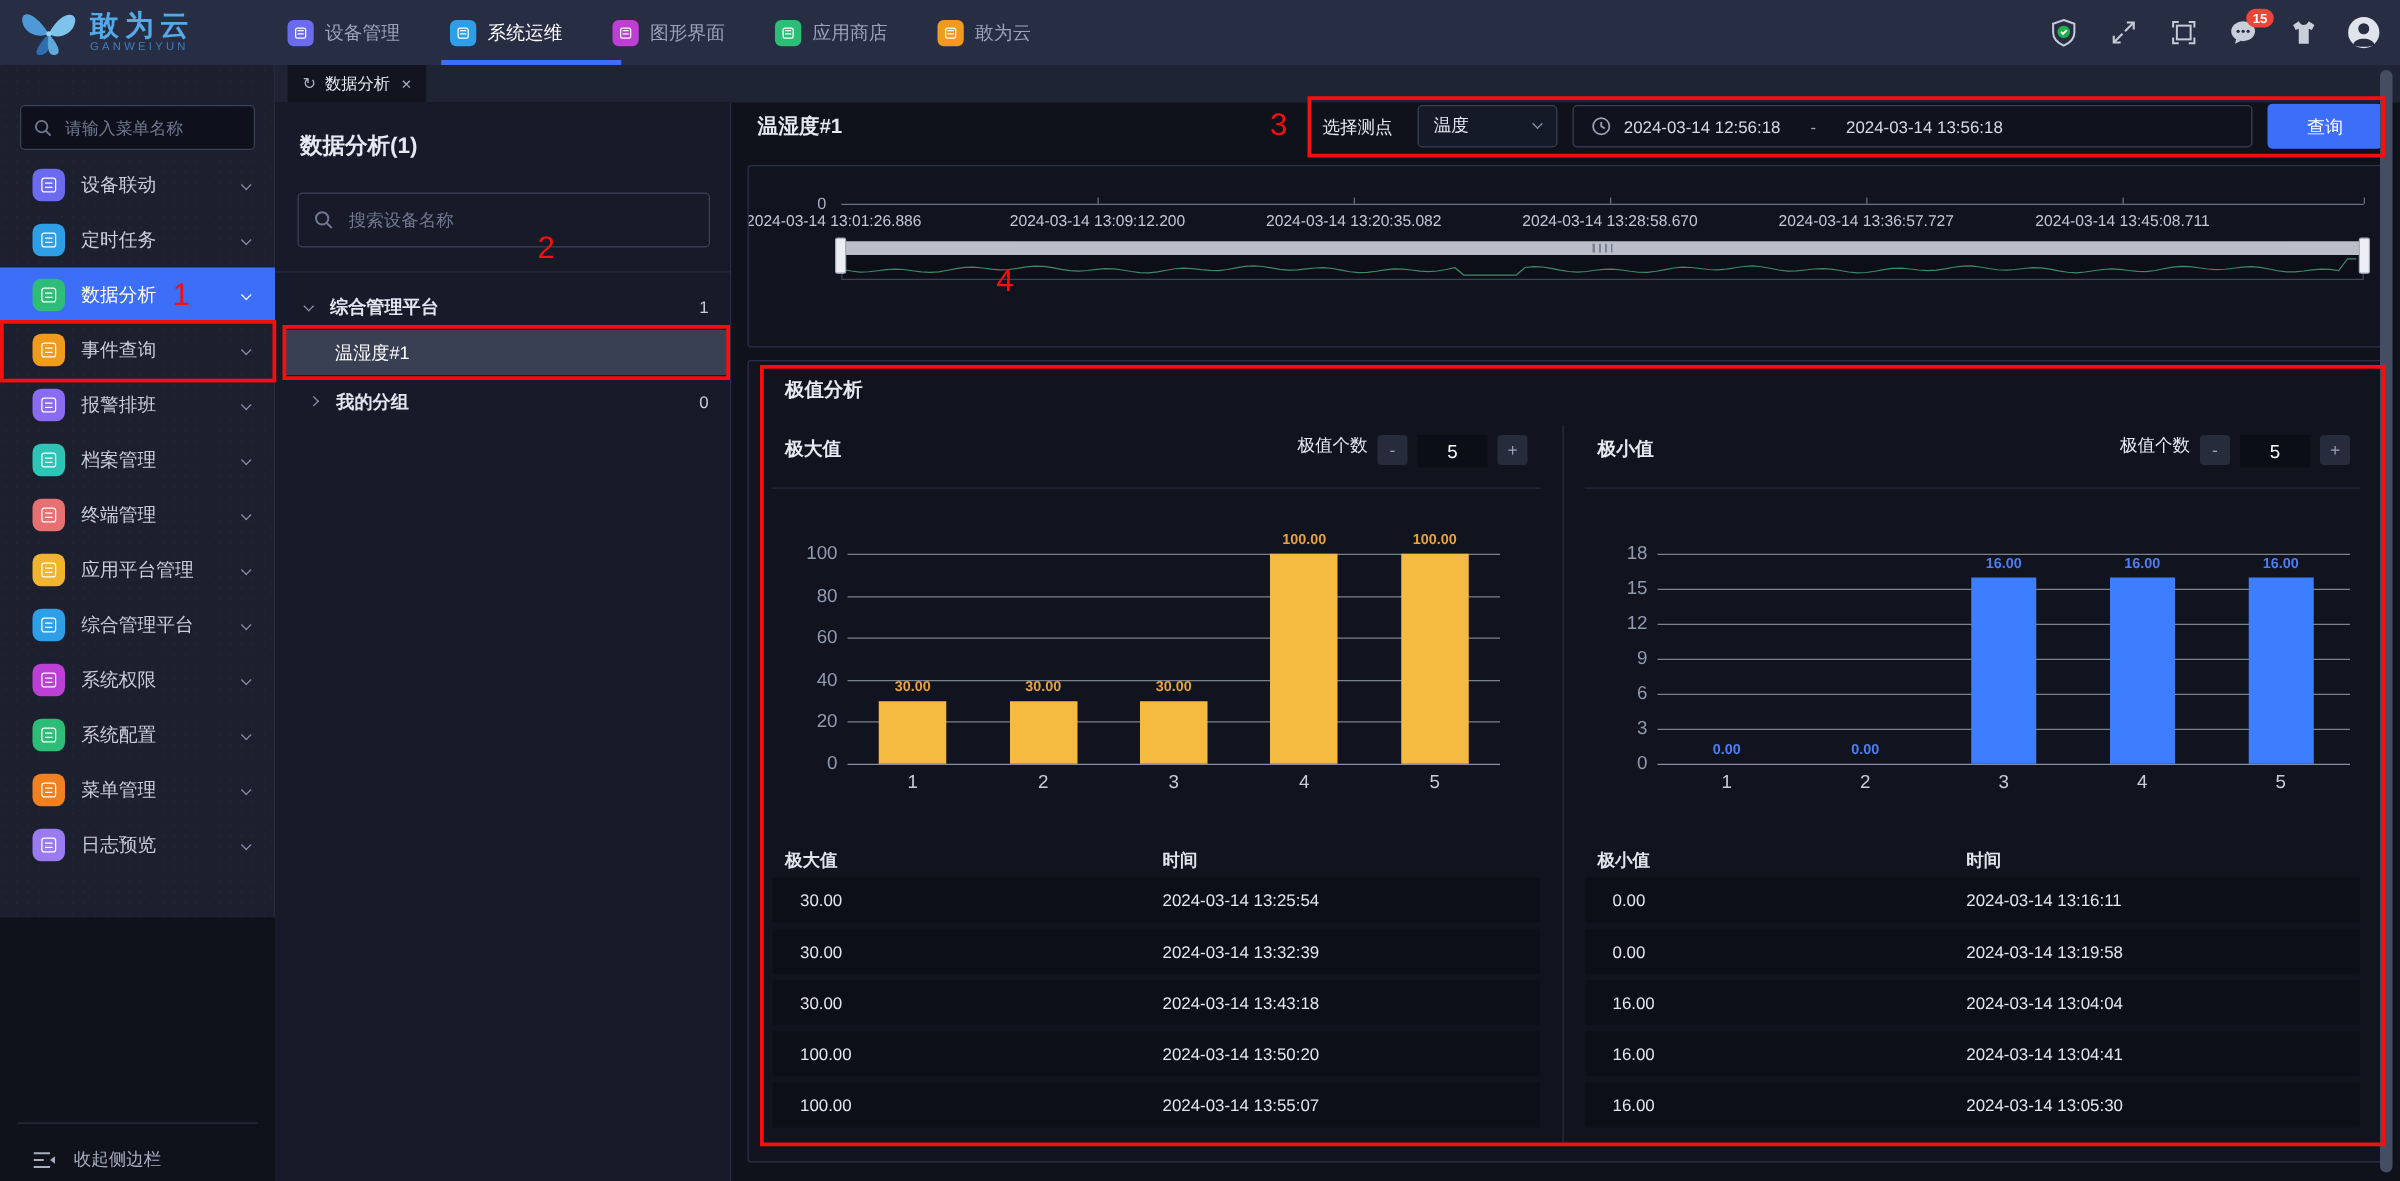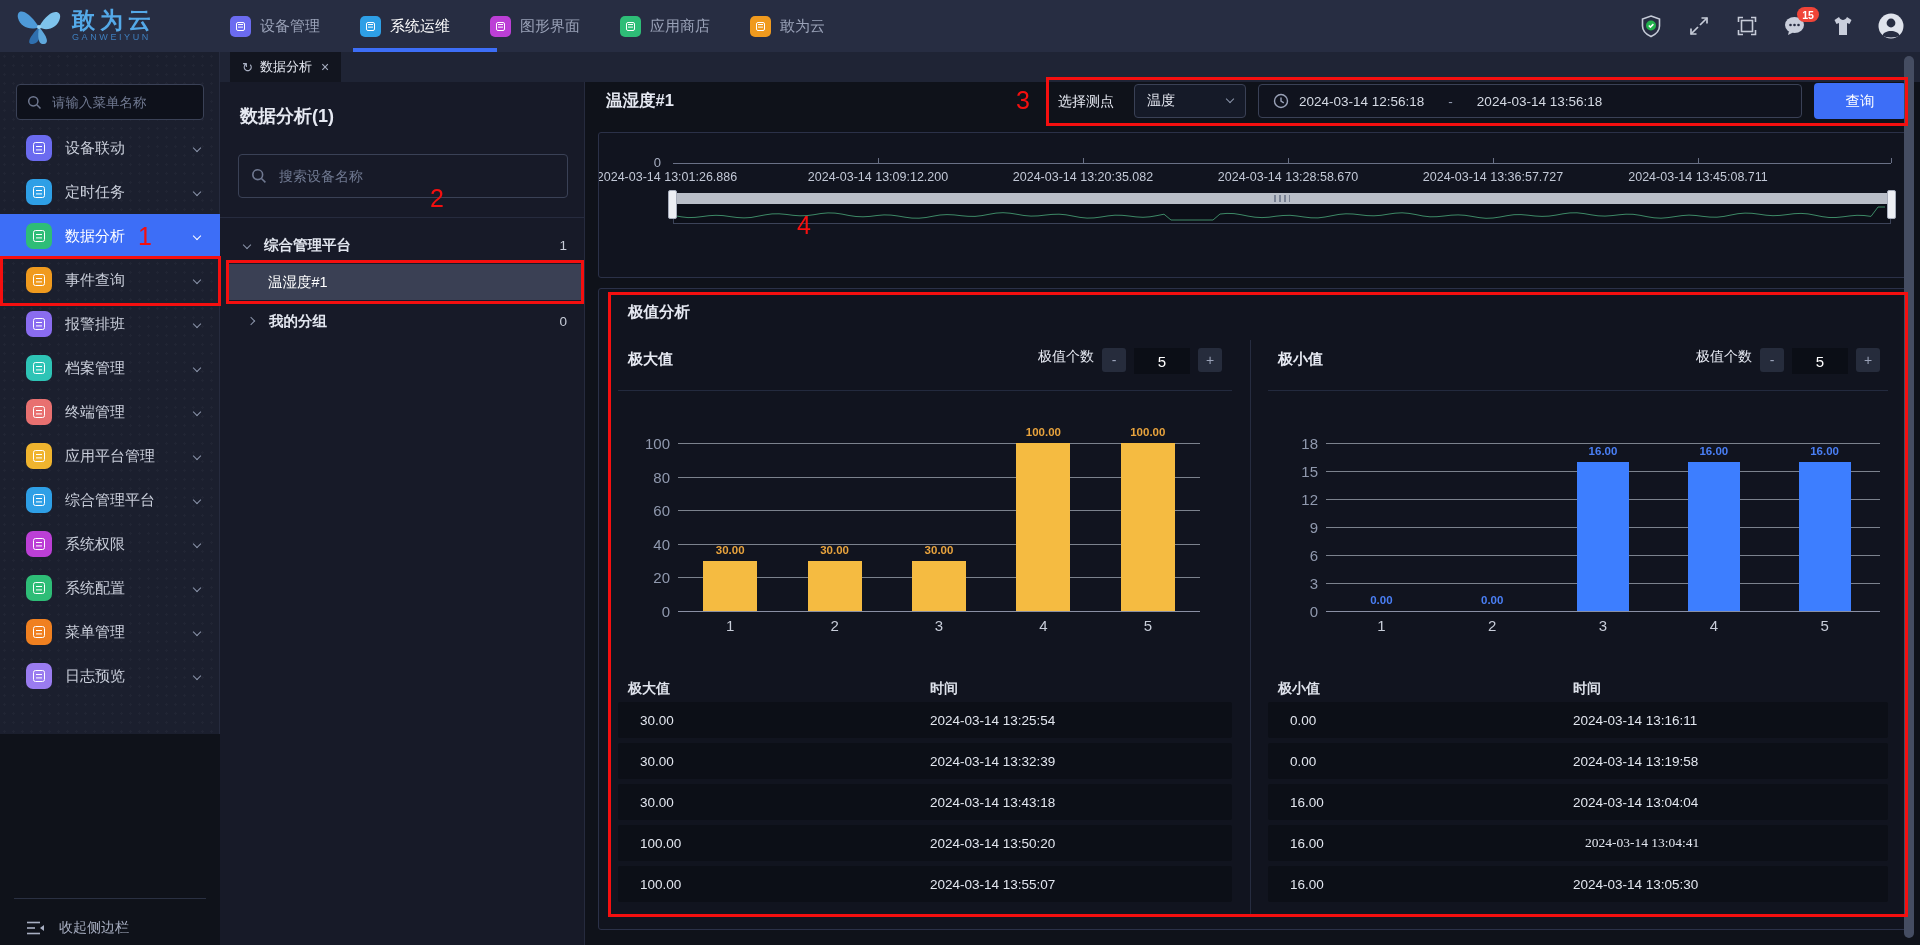--- a/index.html
+++ b/index.html
@@ -583,21 +583,21 @@
     <div class="trow" style="top: 71px;">
       <div class="tcell" style="left: 22px;">0.00</div>
       <div class="tcell" style="left: 305px;">2024-03-14 13:19:58</div>
     </div>
     <div class="trow" style="top: 112px;">
       <div class="tcell" style="left: 22px;">16.00</div>
       <div class="tcell" style="left: 305px;">2024-03-14 13:04:04</div>
     </div>
     <div class="trow" style="top: 153px;">
       <div class="tcell" style="left: 22px;">16.00</div>
-      <div class="tcell" style="left: 317px; font-family: Liberation Serif, serif;">2024-03-14 13:04:41</div>
+      <div class="tcell" style="left: 305px;">2024-03-14 13:04:41</div>
     </div>
     <div class="trow" style="top: 194px;">
       <div class="tcell" style="left: 22px;">16.00</div>
       <div class="tcell" style="left: 305px;">2024-03-14 13:05:30</div>
     </div>
   </div>
 
 <div class="ann-box" id="ab1"></div>
 <div class="ann-box" id="ab2"></div>
 <div class="ann-box" id="ab3"></div>

